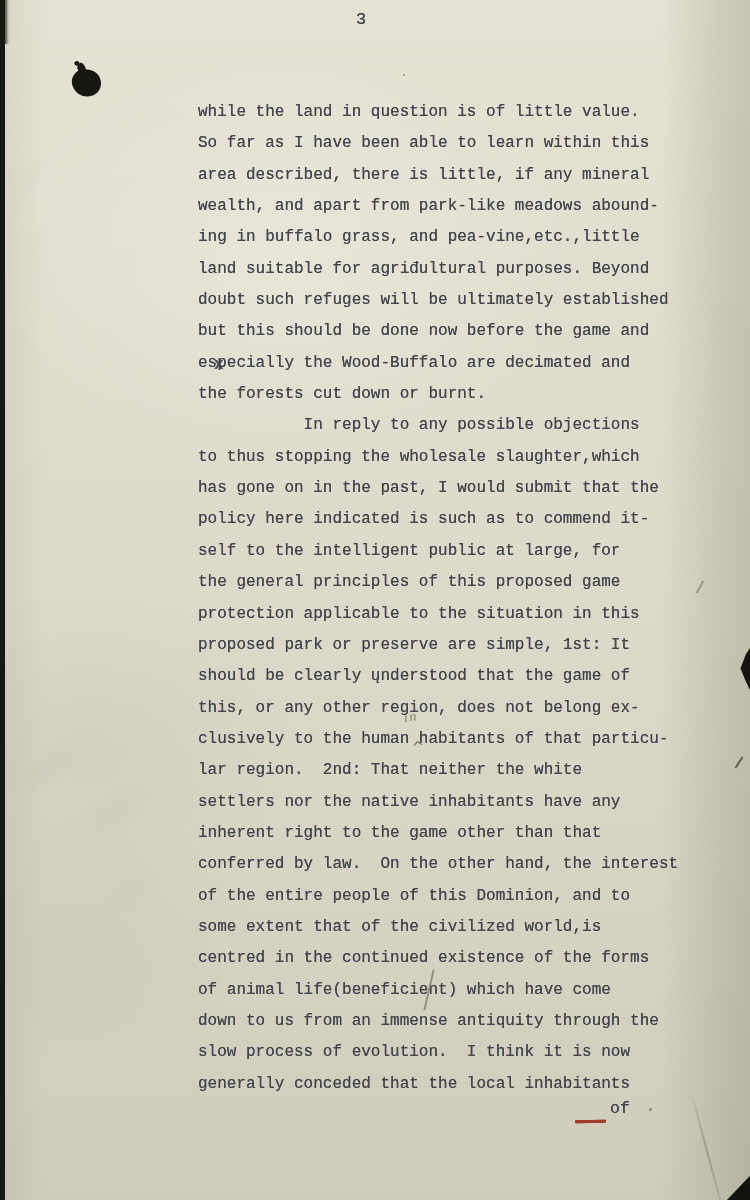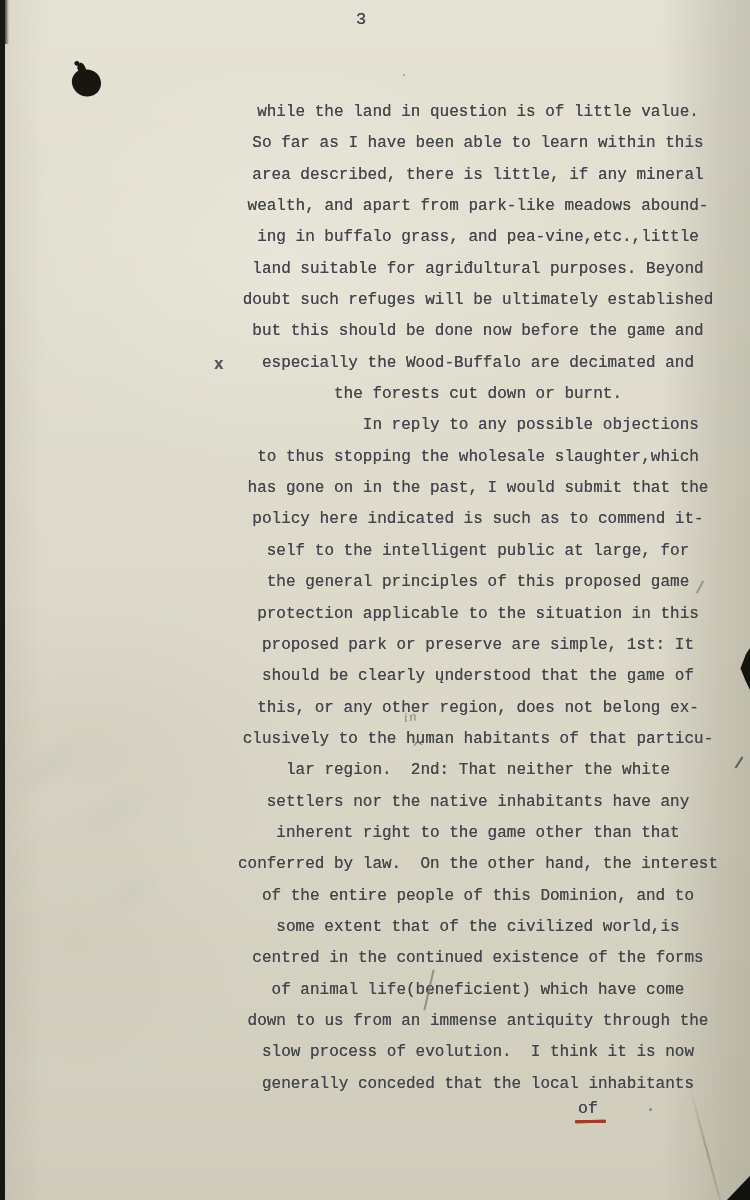--- a/index.html
+++ b/index.html
@@ -14,27 +14,26 @@
       linear-gradient(to right, rgba(96,92,70,0) 88%, rgba(96,92,70,0.16) 96%, rgba(96,92,70,0.22) 100%),
       linear-gradient(to bottom, rgba(255,255,250,0.10) 0%, rgba(104,99,76,0.05) 55%, rgba(95,90,68,0.14) 100%),
       #e2dfd0;
     font-family:"Liberation Mono","DejaVu Sans Mono",monospace;
     color:#42454c;
   }
   .left-strip{position:absolute;left:0;top:0;width:5px;height:1200px;background:#181813;}
   .left-strip-top{position:absolute;left:0;top:0;width:9px;height:44px;background:linear-gradient(to right,#181813 40%,rgba(24,24,19,0));}
   .page-number{position:absolute;left:356px;top:10px;font-size:17px;letter-spacing:0;text-shadow:0 0 0.6px rgba(55,58,66,0.85);}
   .text-block{
-    position:absolute;left:218px;top:97px;width:520px;
+    position:absolute;left:198px;top:97px;width:520px;
     font-size:16px;line-height:31.35px;white-space:pre;
     text-shadow:0 0 0.6px rgba(55,58,66,0.8);
-    text-align:center;
   }
   .tline{height:31.35px;}
-  .catchword{position:absolute;left:578px;top:1099px;font-size:16.5px;text-shadow:0 0 0.6px rgba(55,58,66,0.85);}
+  .catchword{position:absolute;left:610px;top:1099px;font-size:16.5px;text-shadow:0 0 0.6px rgba(55,58,66,0.85);}
   .catchword-underline{position:absolute;left:575px;top:1120px;width:31px;height:3px;background:#a23b28;border-radius:1px;transform:rotate(-1deg);box-shadow:0 0 0.5px #8c2f22;}
   .ink-blot{position:absolute;left:66px;top:56px;}
   
   .pencil-in{
     position:absolute;left:404px;top:710px;
     font-family:"DejaVu Serif",serif;font-style:italic;font-size:12px;color:#6f6e5f;
     transform:rotate(-8deg);letter-spacing:1px;opacity:0.85;
   }
   .pencil-caret{position:absolute;left:412px;top:738px;font-size:15px;color:#62614f;transform:rotate(-6deg);opacity:0.85;font-family:"DejaVu Serif",serif;}
   .overstrike{position:absolute;left:214px;top:356px;font-size:16px;font-weight:bold;color:#3b3e45;opacity:0.85;text-shadow:0 0 0.6px rgba(55,58,66,0.9);}

